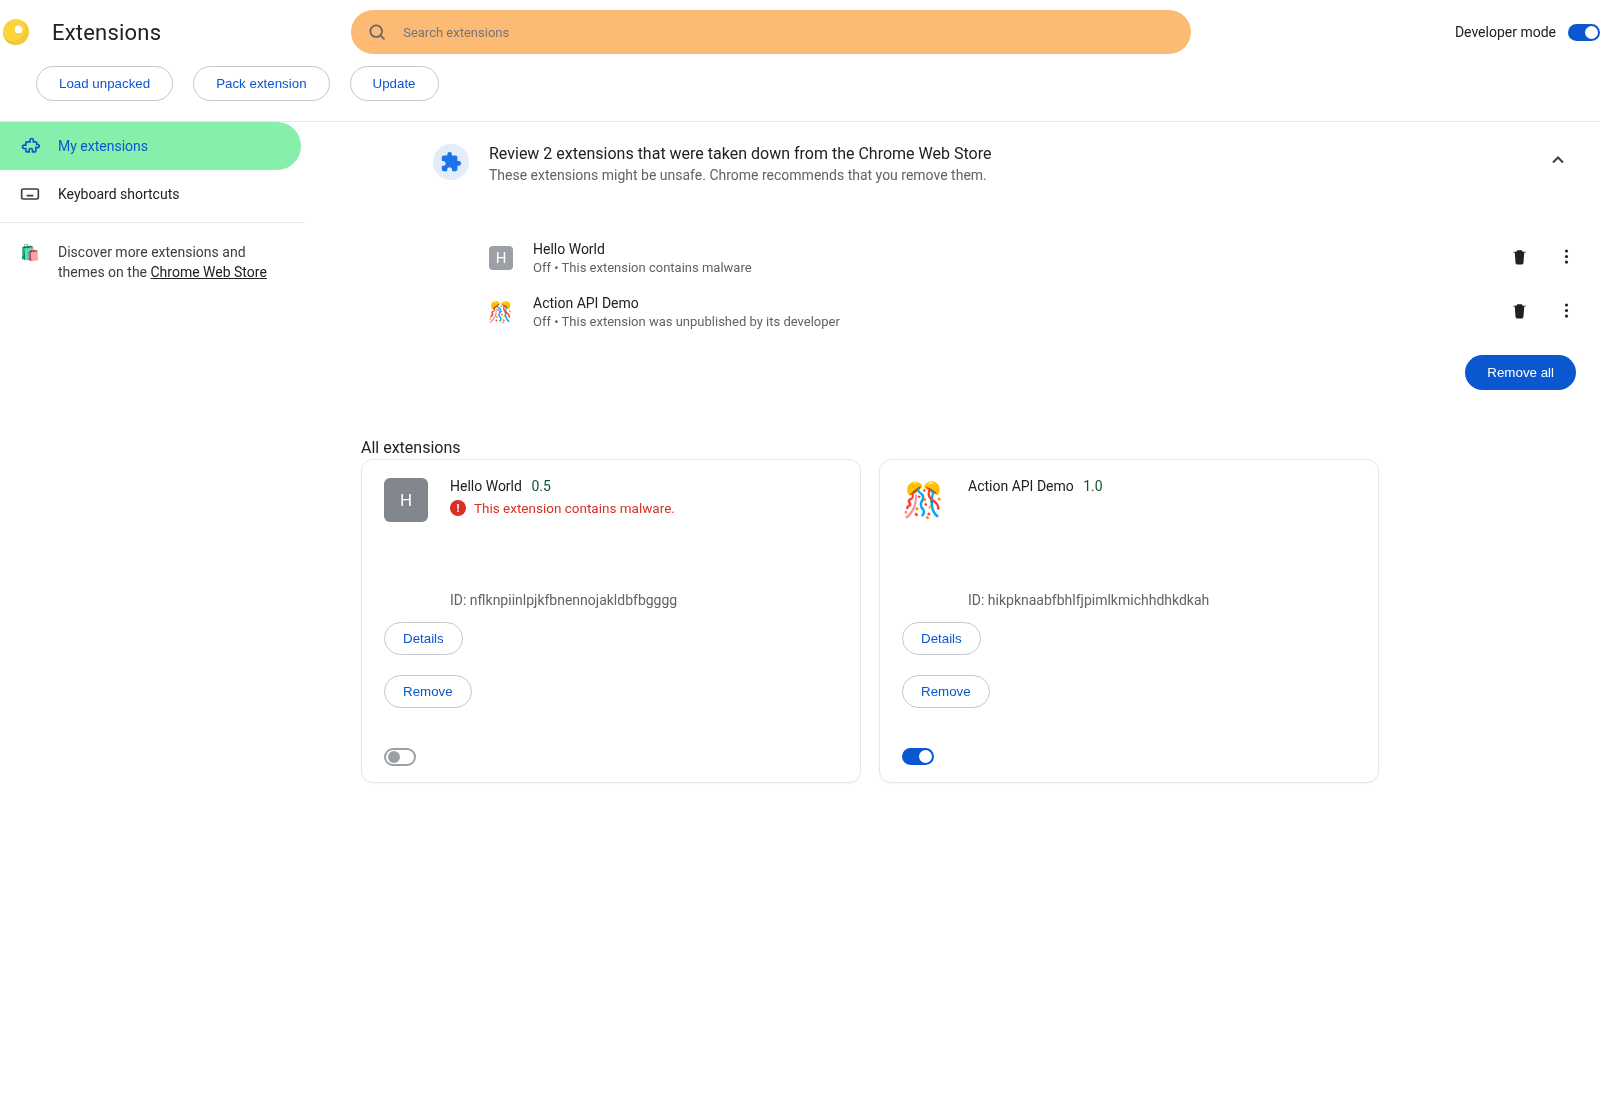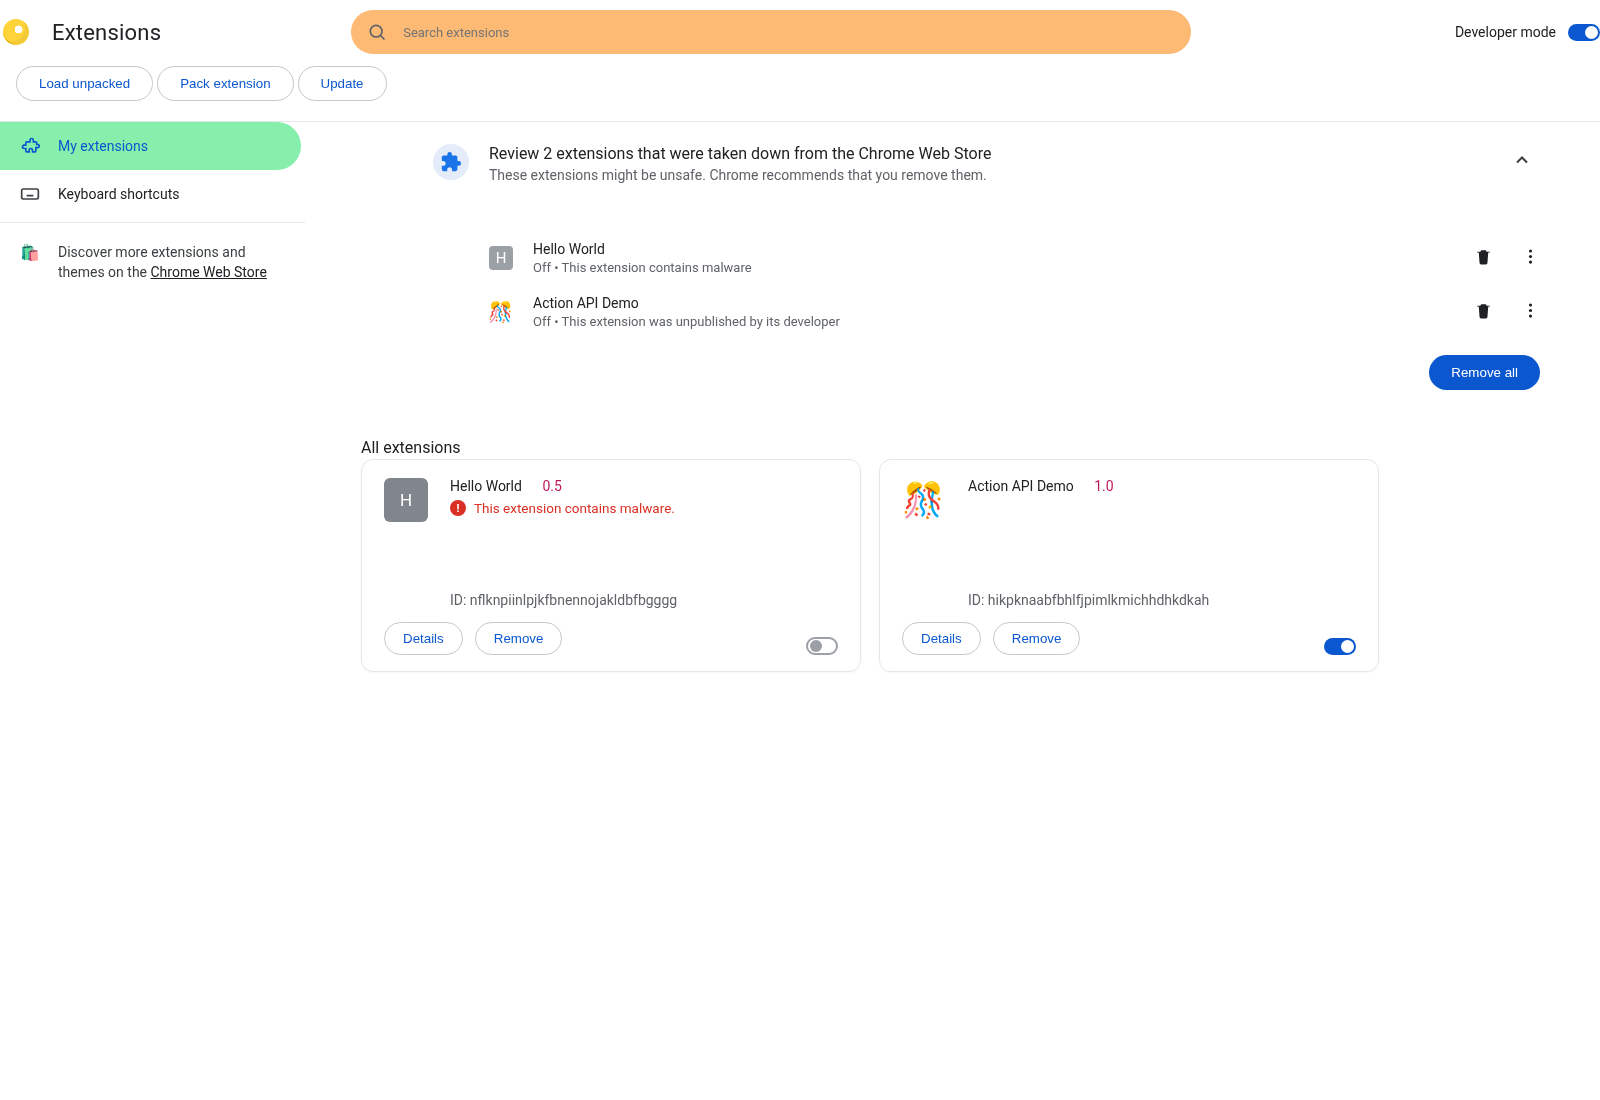--- a/index.html
+++ b/index.html
@@ -66,22 +66,22 @@
     background: #fff; top: 2px;
   }
   .toggle.on { background: #0b57d0; }
   .toggle.on .knob { right: 2px; }
 
   .outline-toggle { width:32px; height:18px; border-radius:10px; border:2px solid #9aa0a6; position:relative; cursor:pointer; }
   .outline-toggle .knob { position:absolute; left:2px; top:1px; width:12px; height:12px; border-radius:50%; background:#9aa0a6; }
 
   
   .dev-toolbar {
-    display:flex; gap:4px;
-    padding: 2px 16px 20px;
+    display:flex; gap:20px;
+    padding: 2px 36px 20px;
     border-bottom: 1px solid #e4e6e9;
   }
   .pill-btn {
     border: 1px solid #c4c7cc;
     color: #0b57d0;
     background: #fff;
     border-radius: 22px;
     padding: 9px 22px;
     font: 500 14px/1 inherit;
     cursor: pointer;
@@ -102,21 +102,21 @@
   }
   .sidebar-divider { height:1px; background:#e4e6e9; margin-top:4px; }
   .cws {
     display:flex; gap:18px; padding:20px 20px 0;
     font-size:14px; color:#3c4043; line-height:1.4;
   }
   .cws a { color:#202124; }
   .cws-emoji { width:20px; height:20px; flex-shrink:0; font-size:16px; line-height:20px; }
 
   
-  .main { flex:1; padding: 22px 60px 40px 128px; }
+  .main { flex:1; padding: 22px 24px 40px 128px; }
   .review-panel {
     display:flex; gap:20px; align-items:flex-start;
     margin-bottom: 48px;
   }
   .review-icon {
     width:36px; height:36px; border-radius:50%;
     background:#e4ecfa; display:flex; align-items:center; justify-content:center;
     color:#0b57d0; flex-shrink:0;
   }
   .review-content { flex:1; }
@@ -155,28 +155,28 @@
     display:flex; flex-direction:column;
   }
   .card-top { display:flex; gap:22px; }
   .card-ico {
     width:44px; height:44px; border-radius:6px; background:#80868b;
     display:flex; align-items:center; justify-content:center;
     color:#fff; font-size:17px; flex-shrink:0;
   }
   .card-ico.emoji { background:transparent; font-size:34px; }
   .card-name { font-size:14px; }
-  .card-name .ver { color:#be185d; margin-left:17px; }
+  .card-name .ver { color:#14532d; margin-left:6px; }
   .warn { color:#d93025; font-size:13.5px; margin-top:6px; display:flex; align-items:center; gap:8px; }
   .warn-ico {
     width:16px; height:16px; border-radius:50%; background:#d93025; color:#fff;
     display:flex; align-items:center; justify-content:center; font-size:11px; font-weight:700;
   }
   .card-id { color:#5f6368; font-size:14px; margin: 70px 0 14px 66px; }
-  .card-actions { display:flex; align-items:flex-end; gap:12px; }
+  .card-actions { display:flex; align-items:flex-start; gap:20px;flex-direction:column; }
   .card-actions .spacer { flex:1; }
 </style>
 </head>
 <body>
 
 <div class="topbar">
   <div class="canary-logo"></div>
   <div class="page-title">Extensions</div>
 
   <div class="search-wrap">

